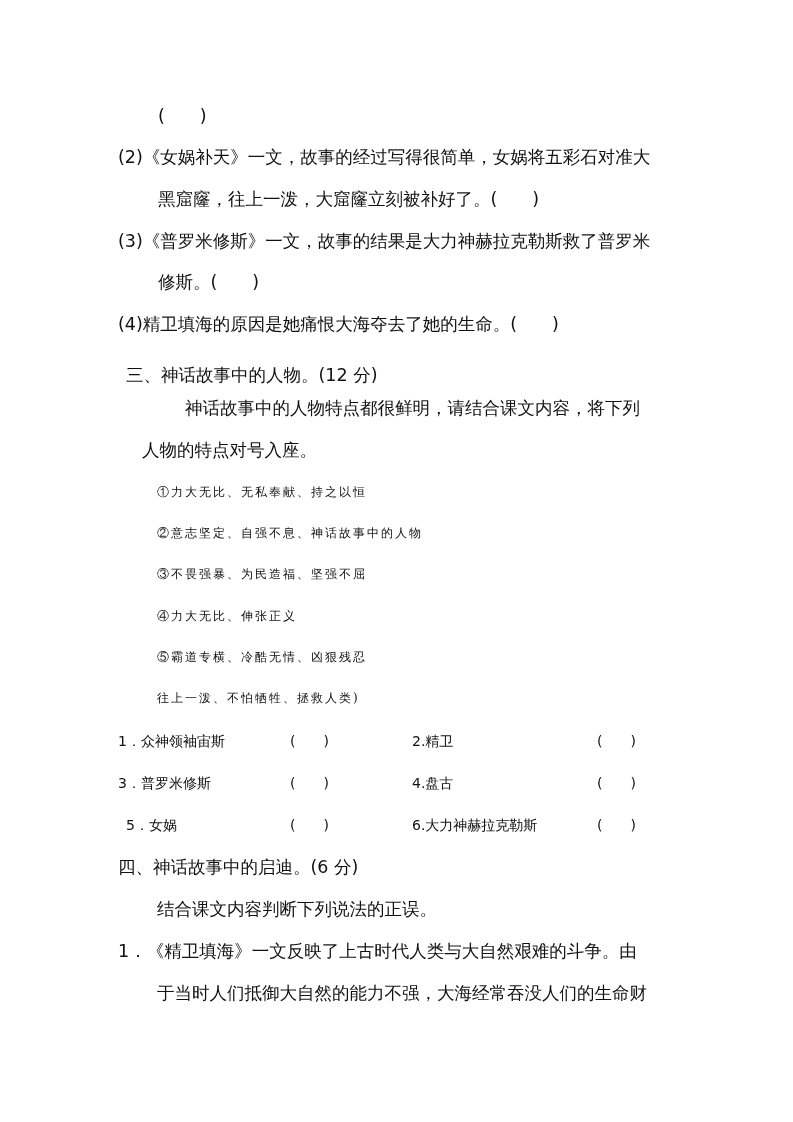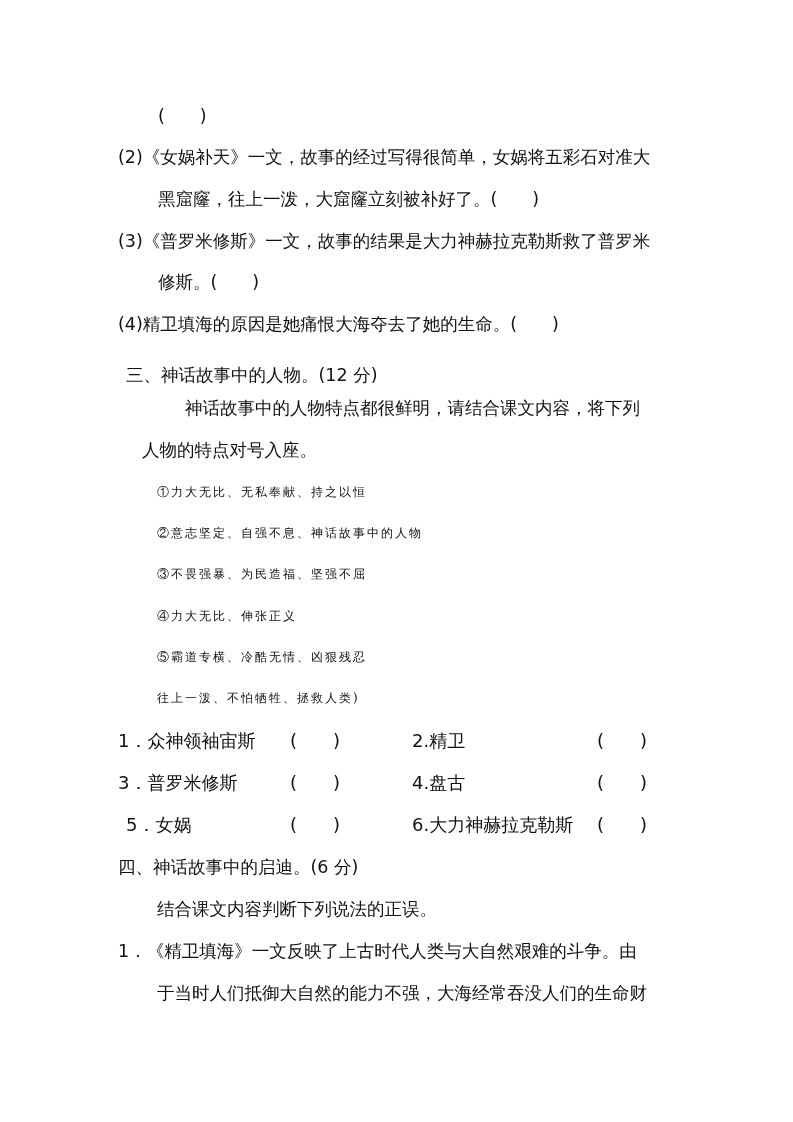--- a/index.html
+++ b/index.html
@@ -1,20 +1,20 @@
 <!DOCTYPE html>
 <html><head>
 <meta charset="utf-8">
 <style>
   html, body { margin:0; padding:0; background:#ffffff; }
   body { width:793px; height:1122px; position:relative; overflow:hidden;
          font-family:"DejaVu Sans", "Liberation Sans", sans-serif; color:#111; }
   .line { position:absolute; white-space:nowrap; font-size:17.5px; line-height:24px; }
   .kai { font-family:"DejaVu Serif", "Liberation Serif", serif; font-size:12px; letter-spacing:2px; }
-  .grid { position:absolute; font-size:18px; line-height:24px; white-space:nowrap; }
+  .grid { position:absolute; font-size:14px; line-height:24px; white-space:nowrap; }
 </style>
 </head>
 <body>
 
 <div class="line" style="left:158px;top:104px;">(　　)</div>
 
 <div class="line" style="left:118px;top:145px;">(2)《女娲补天》一文，故事的经过写得很简单，女娲将五彩石对准大</div>
 <div class="line" style="left:158px;top:187px;">黑窟窿，往上一泼，大窟窿立刻被补好了。(　　)</div>
 
 <div class="line" style="left:118px;top:229px;">(3)《普罗米修斯》一文，故事的结果是大力神赫拉克勒斯救了普罗米</div>

